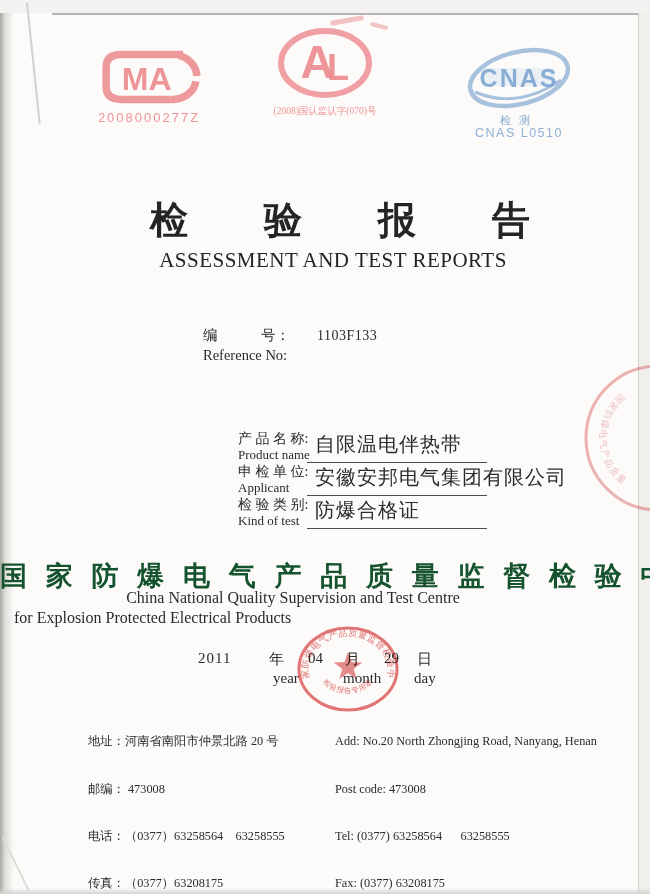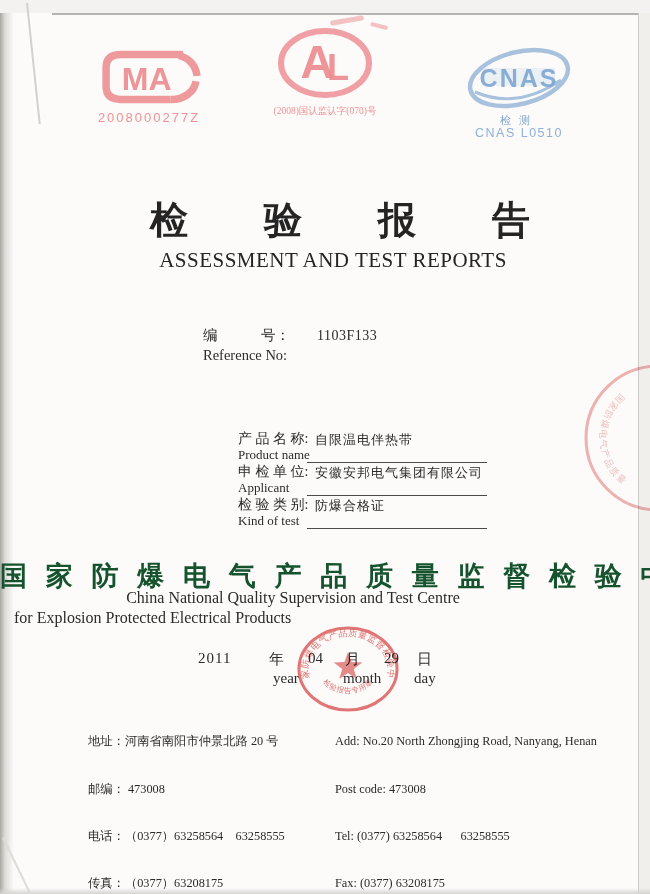--- a/index.html
+++ b/index.html
@@ -44,21 +44,21 @@
   
   .ref{position:absolute;left:203px;top:326px;z-index:1;}
   .ref-cn{font-size:14.5px;white-space:pre;}
   .ref-val{font-size:14px;margin-left:27px;letter-spacing:.5px;}
   .ref-en{font-size:14.5px;margin-top:2px;}
   
   .fields{position:absolute;left:203px;top:431px;width:260px;z-index:1;margin-left:35px;}
   .field-row{position:relative;height:33px;}
   .f-cn{font-size:14px;white-space:pre;line-height:16px;}
   .f-en{font-size:13px;line-height:16px;}
-  .f-val{position:absolute;left:77px;top:0;font-size:13px;white-space:nowrap;letter-spacing:1px;font-family:Liberation Serif, serif;}
+  .f-val{position:absolute;left:77px;top:0;font-size:20px;white-space:nowrap;letter-spacing:1px;font-family:Liberation Serif, serif;}
   .f-line{position:absolute;left:69px;top:31px;width:180px;border-bottom:1.4px solid #4a4a4a;}
   
   .org-cn{position:absolute;left:0;top:558px;width:650px;text-align:center;font-size:27px;
     font-weight:700;letter-spacing:6px;color:#14532d;z-index:1;white-space:nowrap;}
   .org-en1{position:absolute;left:0;top:589px;width:572px;padding-left:14px;box-sizing:border-box;
     text-align:center;font-size:16px;z-index:1;}
   .org-en2{position:absolute;left:0;top:609px;width:650px;padding-left:14px;box-sizing:border-box;
     text-align:left;font-size:16px;z-index:1;}
   
   .date{position:absolute;left:0;top:0;width:650px;height:894px;z-index:1;}

